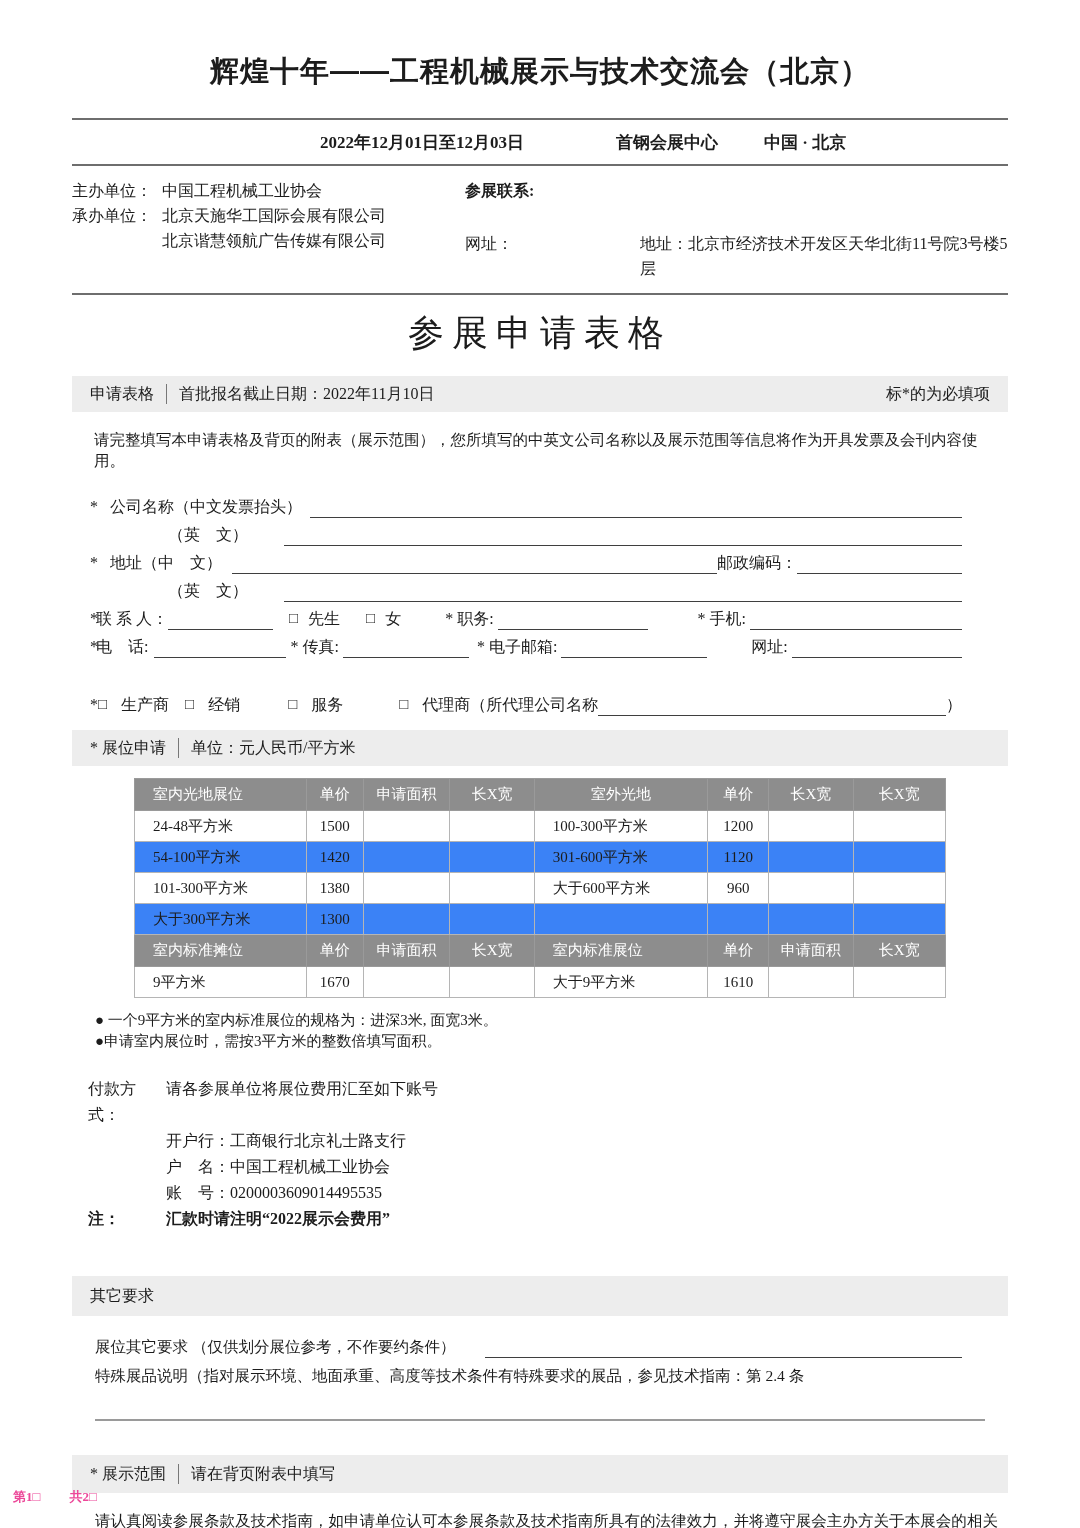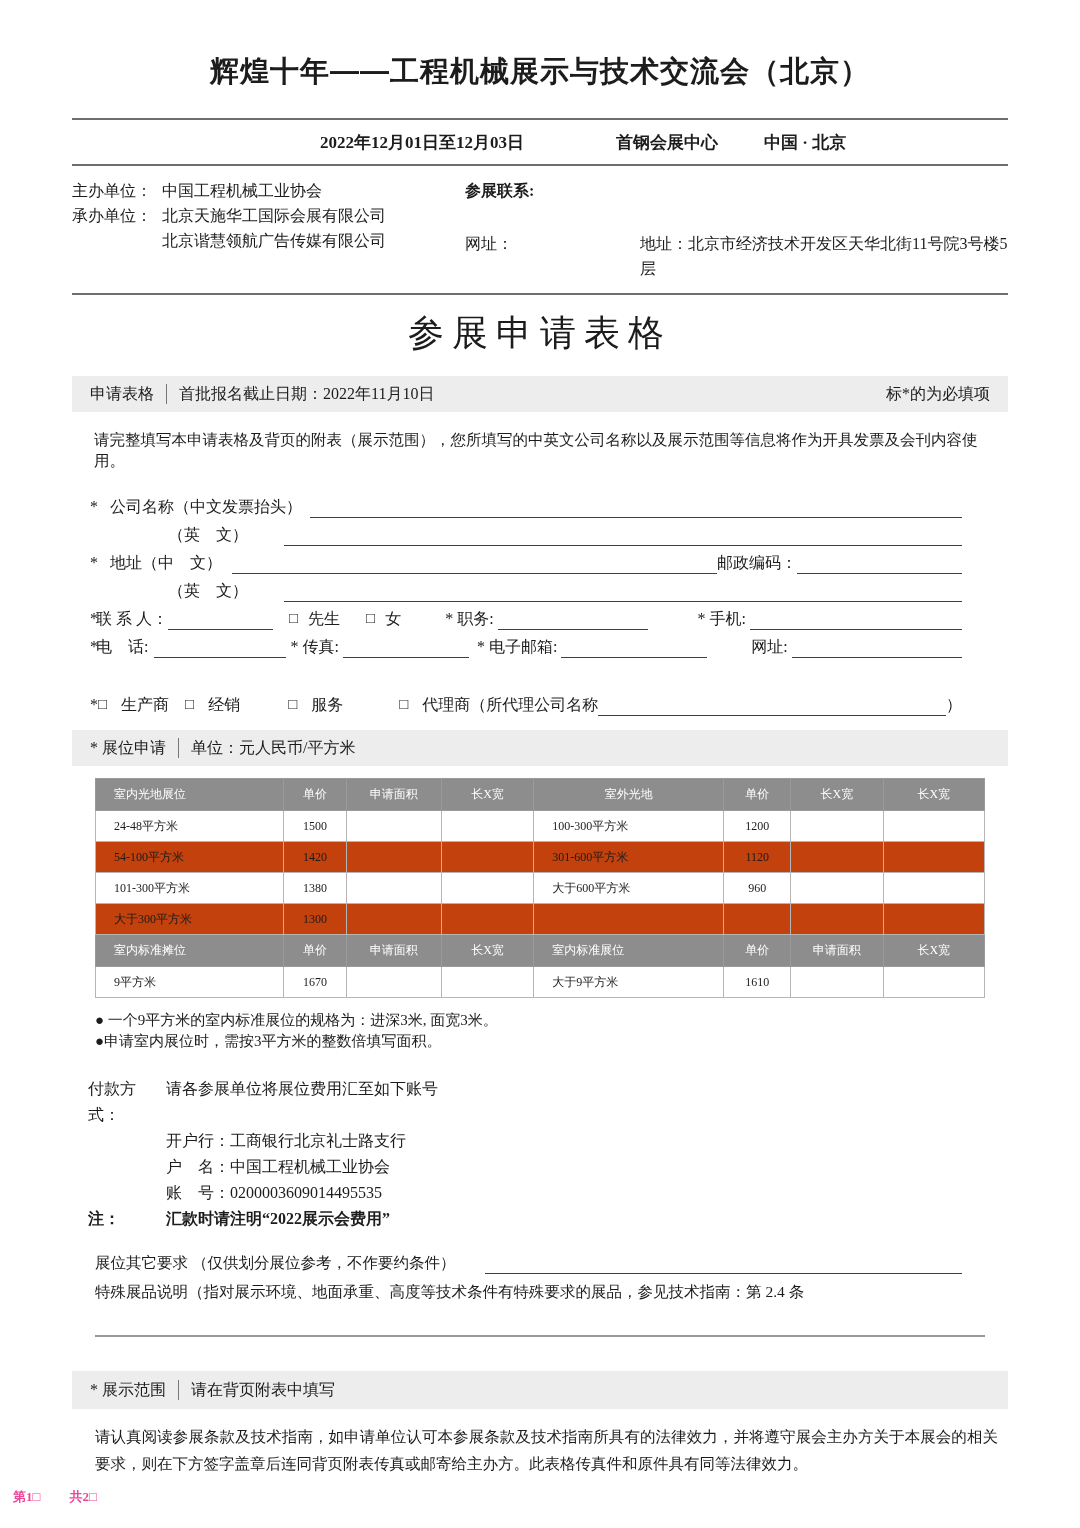--- a/index.html
+++ b/index.html
@@ -35,27 +35,27 @@
   .fields{margin-top:18px;padding-right:46px;font-size:16px;}
   .frow{display:flex;align-items:flex-end;height:28px;}
   .frow span{line-height:22px;white-space:nowrap;}
   .star{display:inline-block;width:38px;padding-left:18px;box-sizing:border-box;flex:none;}
   .indent{display:inline-block;width:96px;flex:none;}
   .uline{border-bottom:1px solid #3f3f3f;height:20px;display:inline-block;}
   .grow{flex:1;}
   .cb{font-size:15px;margin-bottom:1px;}
   .type-row{margin-top:30px;}
   
-  .booth-table{border-collapse:collapse;table-layout:fixed;width:890px;margin:12px auto 0;
-               font-size:12px;}
+  .booth-table{border-collapse:collapse;table-layout:fixed;width:812px;margin:12px auto 0;
+               font-size:15px;}
   .booth-table th{background:#8d8d8d;color:#ffffff;font-weight:normal;height:29px;
                   border:1px solid #9a9a9a;text-align:center;}
   .booth-table td{height:28px;border:1px solid #b5b5b5;text-align:center;}
   .booth-table .cat{text-align:left;padding-left:18px;}
-  .booth-table tr.alt td{background:#c2410c;}
+  .booth-table tr.alt td{background:#3b82f6;}
   
   .notes{margin:12px 0 0 23px;font-size:15px;line-height:21px;}
   .pay{margin:24px 0 0 16px;font-size:16px;line-height:26px;}
   .pay-row{display:flex;}
   .pay-label{width:78px;flex:none;}
   .bold{font-weight:bold;}
   
   .bar-other{margin-top:44px;height:40px;}
   .req-row{display:flex;align-items:flex-end;margin:20px 0 0 23px;padding-right:46px;font-size:15.5px;}
   .req-row span{white-space:nowrap;line-height:22px;}
@@ -295,20 +295,23 @@
       <div class="pay-row">
           <span class="pay-label"></span>
           <span>账　号：0200003609014495535</span>
         </div>
       <div class="pay-row">
         <span class="pay-label bold">注：</span>
         <span class="bold">汇款时请注明“2022展示会费用”</span>
       </div>
     </div>
 
+    <div class="bar bar-other">
+      <span>其它要求</span>
+    </div>
 
     <div class="req-row">
       <span>展位其它要求 （仅供划分展位参考，不作要约条件）</span>
       <span class="uline grow" style="margin-left:30px;"></span>
     </div>
     <div class="req2">特殊展品说明（指对展示环境、地面承重、高度等技术条件有特殊要求的展品，参见技术指南：第 2.4 条</div>
     <div class="answer-line"></div>
 
     <div class="bar bar-scope">
       <span>* 展示范围</span>

